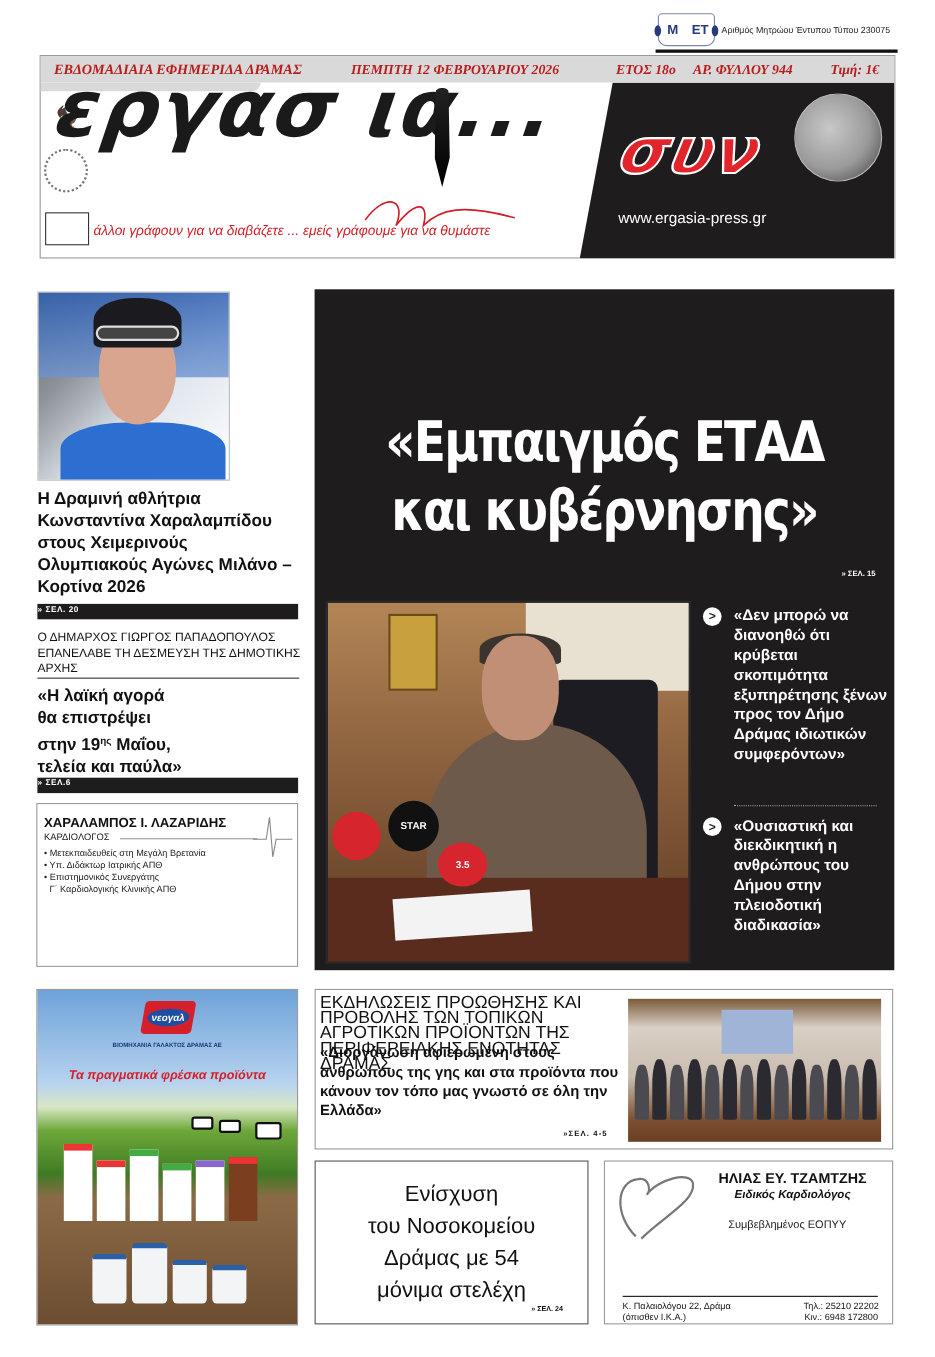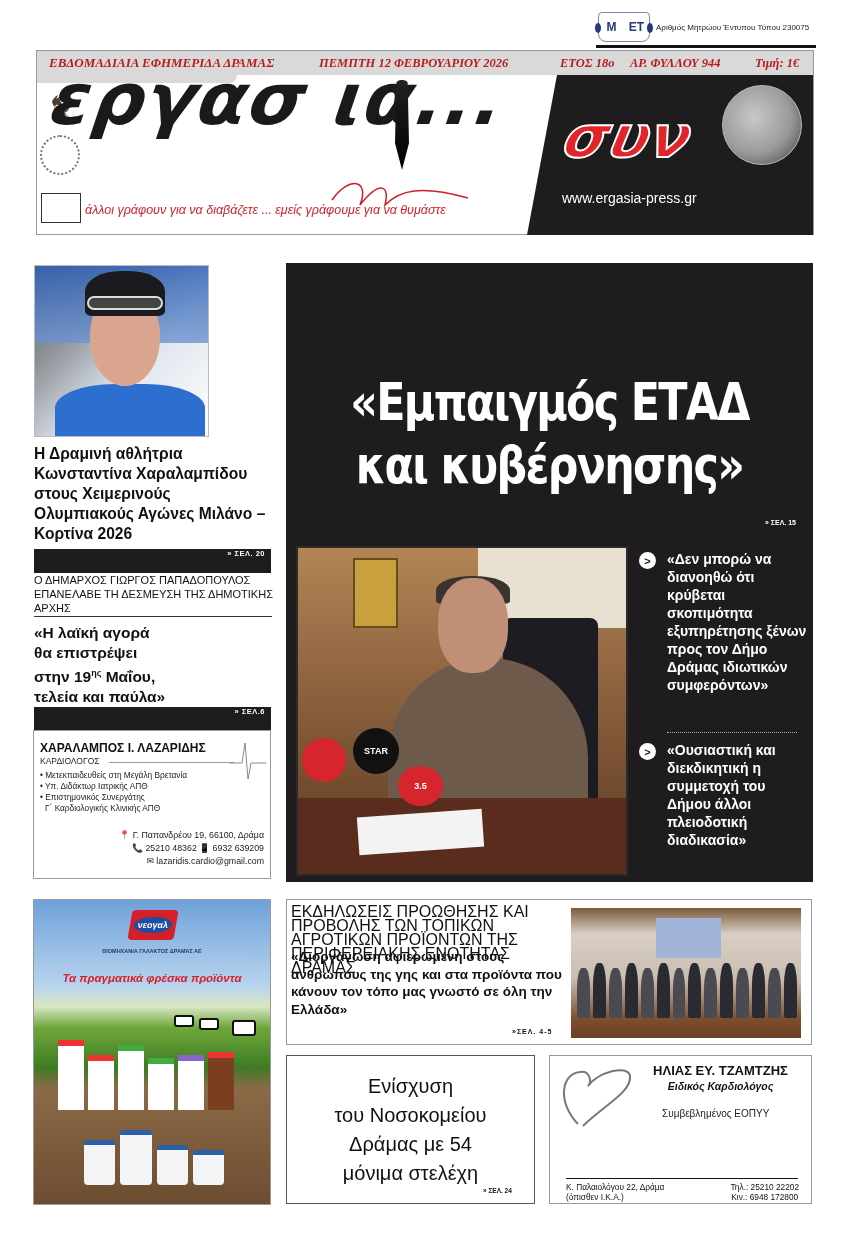--- a/index.html
+++ b/index.html
@@ -38,21 +38,21 @@
 
   
   .athlete-photo { position: absolute; left: 34px; top: 265px; width: 175px; height: 172px; border: 1px solid #bbb; overflow: hidden; background: linear-gradient(135deg, #5a5f66 0%, #8f939a 30%, #dfe6ee 60%, #ffffff 100%); }
   .athlete-photo .sky { position: absolute; left: 0; top: 0; width: 100%; height: 45%; background: linear-gradient(#2f62b8, #6e94cf); opacity: 0.8; }
   .athlete-photo .face { position: absolute; left: 55px; top: 25px; width: 70px; height: 95px; border-radius: 45% 45% 50% 50%; background: #d9a58e; }
   .athlete-photo .cap { position: absolute; left: 50px; top: 5px; width: 80px; height: 45px; border-radius: 45% 45% 10% 10%; background: #1b1b1f; }
   .athlete-photo .goggles { position: absolute; left: 52px; top: 30px; width: 76px; height: 14px; border-radius: 8px; background: #444; border: 2px solid #ddd; }
   .athlete-photo .jacket { position: absolute; left: 20px; top: 118px; width: 150px; height: 60px; border-radius: 40% 40% 0 0; background: #2c6fd1; }
 
   .athlete-headline { position: absolute; left: 34px; top: 444px; width: 240px; font-weight: bold; font-size: 15.6px; line-height: 20px; color: #111; }
-  .page-bar { position: absolute; height: 24px; background: #1e1c1d; color: #fff; font-size: 7.5px; font-weight: bold; text-align: right; padding-right: 6px; line-height: 10px; letter-spacing: 0.5px; }
+  .page-bar { position: absolute; height: 14px; background: #1e1c1d; color: #fff; font-size: 7.5px; font-weight: bold; padding-right: 6px; line-height: 10px; letter-spacing: 0.5px; }
   .mayor-kicker { position: absolute; left: 34px; top: 573px; width: 240px; font-size: 11px; line-height: 14px; color: #111; }
   .kicker-rule { position: absolute; left: 34px; top: 616px; width: 238px; height: 1px; background: #333; }
   .mayor-quote { position: absolute; left: 34px; top: 623px; width: 240px; font-weight: bold; font-size: 15.5px; line-height: 20px; color: #111; }
   .mayor-quote sup { font-size: 9px; }
 
   
   .card1 { position: absolute; left: 33px; top: 730px; width: 238px; height: 149px; border: 1px solid #999; background: #fff; padding: 10px 6px; }
   .card1 .name { font-weight: bold; font-size: 12px; color: #111; }
   .card1 .role { font-size: 8.5px; color: #222; margin-top: 1px; }
   .card1 .role-line { position: absolute; left: 75px; top: 31px; width: 125px; height: 1px; background: #999; }
@@ -185,25 +185,20 @@
   <div class="role-line"></div>
   <svg class="ecg" width="36" height="40" viewBox="0 0 36 40">
     <path d="M0 22 L12 22 L15 2 L18 38 L21 22 L36 22" fill="none" stroke="#888" stroke-width="1"></path>
   </svg>
   <ul>
     <li>• Μετεκπαιδευθείς στη Μεγάλη Βρετανία</li>
     <li>• Υπ. Διδάκτωρ Ιατρικής ΑΠΘ</li>
     <li>• Επιστημονικός Συνεργάτης</li>
     <li style="padding-left:5px;">  Γ΄ Καρδιολογικής Κλινικής ΑΠΘ</li>
   </ul>
-  <div class="contact">
-    <div>📍 Γ. Παπανδρέου 19, 66100, Δράμα</div>
-    <div>📞 25210 48362  📱 6932 639209</div>
-    <div>✉ lazaridis.cardio@gmail.com</div>
-  </div>
 </div>
 
 <div class="feature">
   <div class="feature-headline">
     <div>«Εμπαιγμός ΕΤΑΔ</div>
     <div>και κυβέρνησης»</div>
   </div>
   <div class="feature-page">» ΣΕΛ. 15</div>
 
   <div class="mayor-photo">
@@ -220,21 +215,21 @@
     <div class="mic3">3.5</div>
   </div>
 
   <div class="pullquote" style="top:287px;">
     <span class="bullet">&gt;</span>
     <span>«Δεν μπορώ να διανοηθώ ότι κρύβεται σκοπιμότητα εξυπηρέτησης ξένων προς τον Δήμο Δράμας ιδιωτικών συμφερόντων»</span>
   </div>
   <div class="dotted"></div>
   <div class="pullquote" style="top:478px;">
     <span class="bullet">&gt;</span>
-    <span>«Ουσιαστική και διεκδικητική η συμμετοχή του Δήμου άλλοι πλειοδοτική διαδικασία»</span>
+    <span>«Ουσιαστική και διεκδικητική η ανθρώπους του Δήμου στην πλειοδοτική διαδικασία»</span>
   </div>
 </div>
 
 <div class="ad">
   <div class="logo">
       <span>νεογαλ</span>
     </div>
   <div class="company">ΒΙΟΜΗΧΑΝΙΑ ΓΑΛΑΚΤΟΣ ΔΡΑΜΑΣ ΑΕ</div>
   <div class="slogan">Τα πραγματικά φρέσκα προϊόντα</div>
   <div class="cow" style="left:140px; top:115px;"></div>

